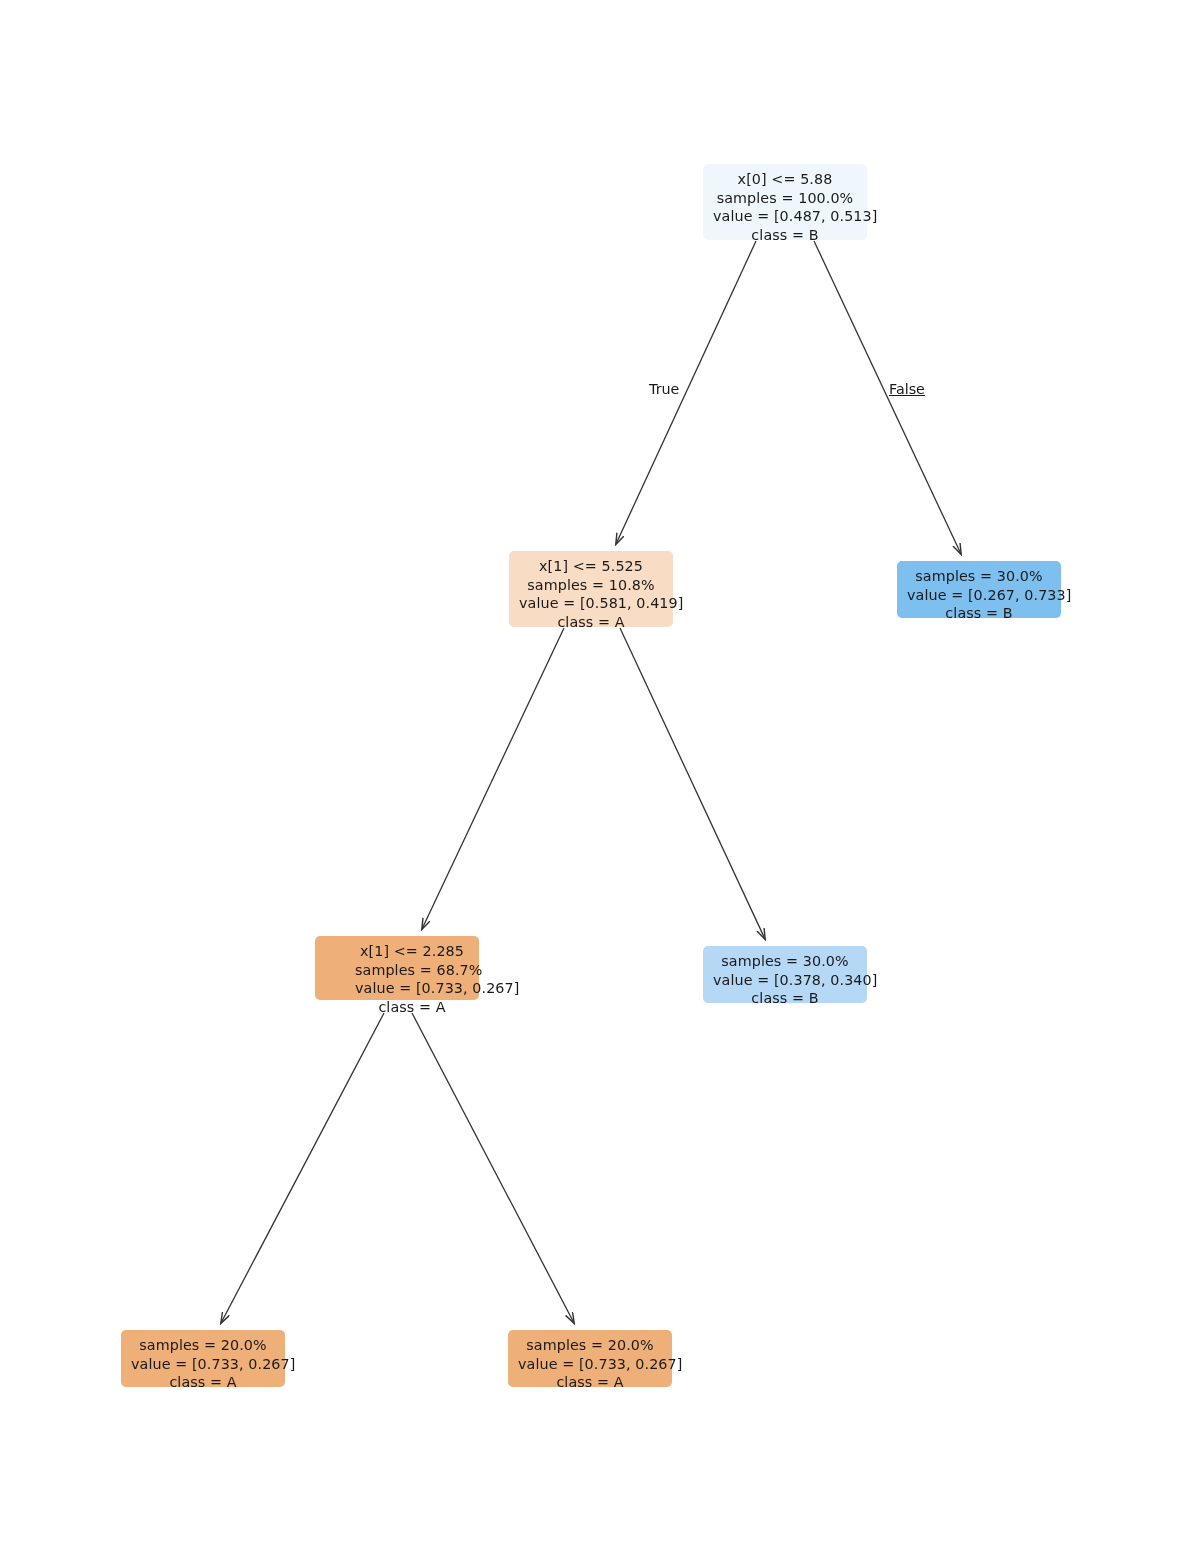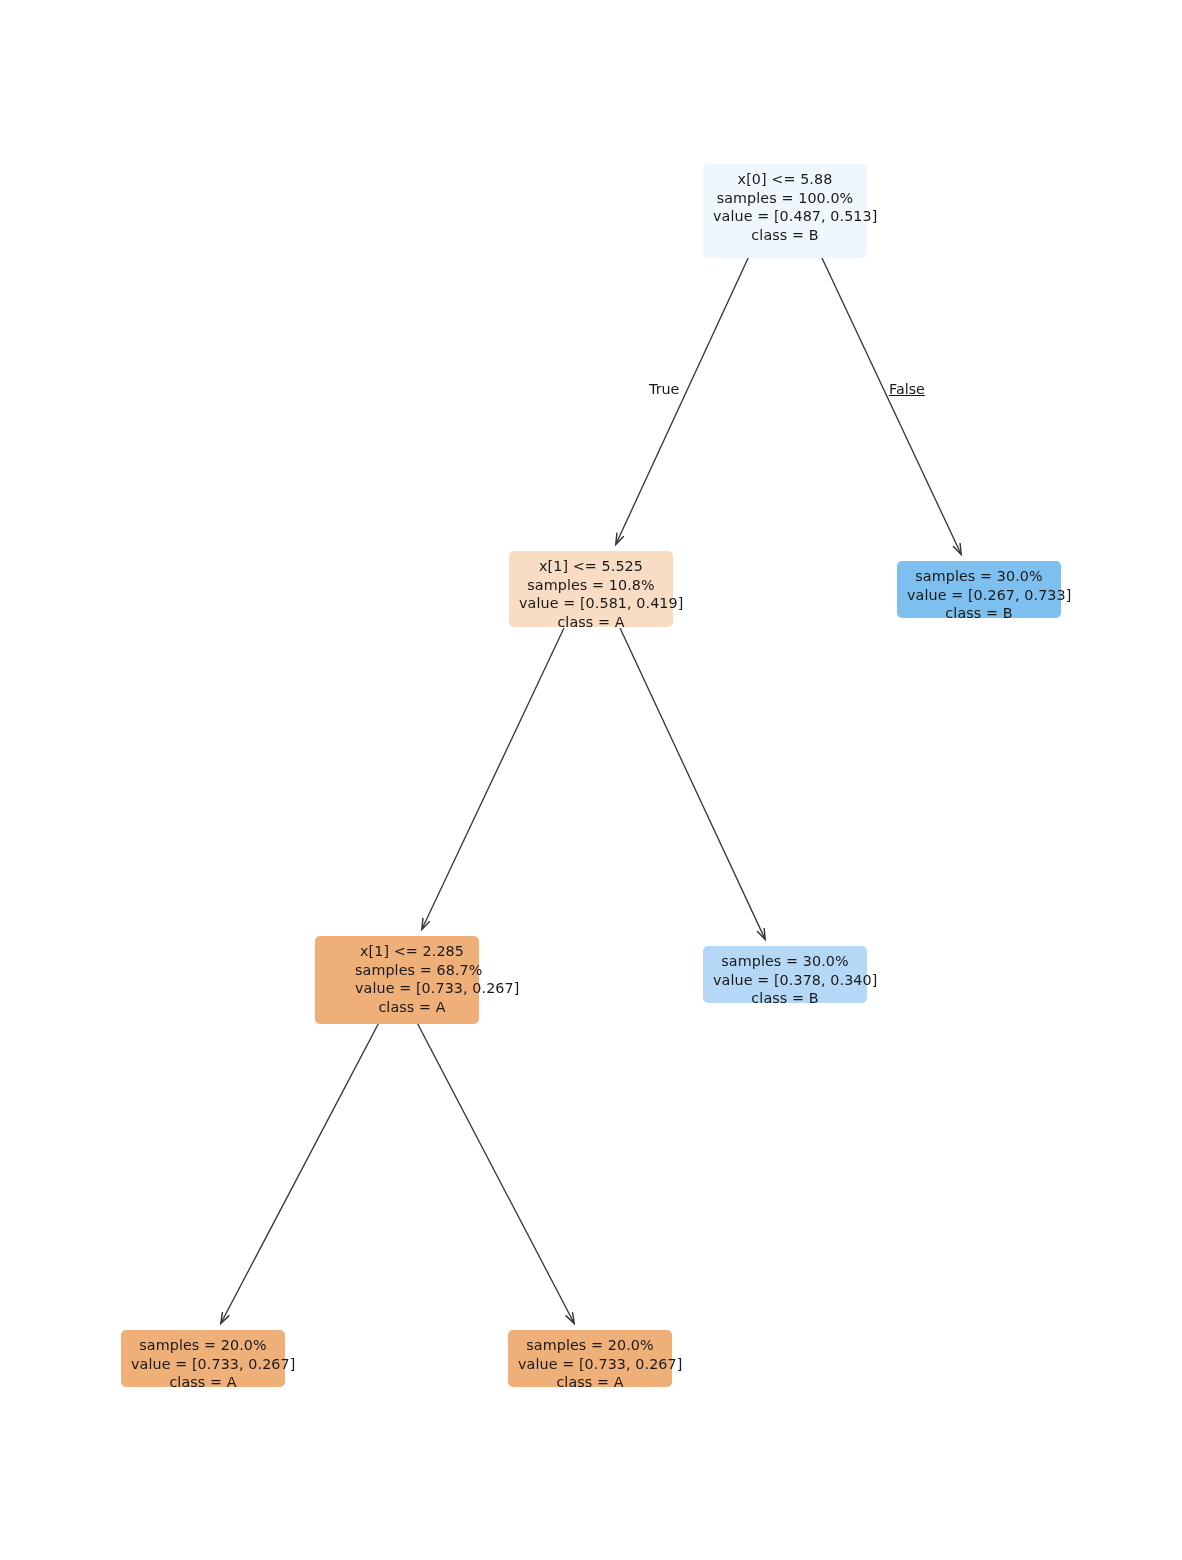--- a/index.html
+++ b/index.html
@@ -64,41 +64,41 @@
     <line x1="814" y1="241" x2="961" y2="554" stroke="#333333" stroke-width="1.3" marker-end="url(#arrowhead)"></line>
     <line x1="564" y1="628" x2="422" y2="929" stroke="#333333" stroke-width="1.3" marker-end="url(#arrowhead)"></line>
     <line x1="620" y1="628" x2="765" y2="939" stroke="#333333" stroke-width="1.3" marker-end="url(#arrowhead)"></line>
     <line x1="384" y1="1013" x2="221" y2="1323" stroke="#333333" stroke-width="1.3" marker-end="url(#arrowhead)"></line>
     <line x1="412" y1="1013" x2="574" y2="1323" stroke="#333333" stroke-width="1.3" marker-end="url(#arrowhead)"></line>
   </svg>
 
   <div class="edge-label" style="left:649px; top:381px;">True</div>
   <div class="edge-label" style="left:889px; top:381px;text-decoration:underline;">False</div>
 
-  <div class="node" style="left: 703px; top: 164px; width: 164px; height: 94px; background: rgb(239, 247, 253);">
+  <div class="node" style="left: 703px; top: 164px; width: 164px; height: 76px; background: rgb(239, 247, 253);">
     <span class="line">x[0] &lt;= 5.88</span>
     <span class="line">samples = 100.0%</span>
     <span class="line">value = [0.487, 0.513]</span>
     <span class="line">class = B</span>
   </div>
 
   <div class="node" style="left: 509px; top: 551px; width: 164px; height: 76px; background: rgb(248, 220, 196); text-align: center;">
     <span class="line">x[1] &lt;= 5.525</span>
     <span class="line">samples = 10.8%</span>
     <span class="line">value = [0.581, 0.419]</span>
     <span class="line">class = A</span>
   </div>
 
   <div class="node" style="left: 897px; top: 561px; width: 164px; height: 57px; background: rgb(125, 191, 238);">
     <span class="line">samples = 30.0%</span>
     <span class="line">value = [0.267, 0.733]</span>
     <span class="line">class = B</span>
   </div>
 
-  <div class="node" style="left: 315px; top: 936px; width: 164px; height: 88px; background: rgb(239, 175, 121); padding-left: 40px;">
+  <div class="node" style="left: 315px; top: 936px; width: 164px; height: 64px; background: rgb(239, 175, 121); padding-left: 40px;">
     <span class="line">x[1] &lt;= 2.285</span>
     <span class="line">samples = 68.7%</span>
     <span class="line">value = [0.733, 0.267]</span>
     <span class="line">class = A</span>
   </div>
 
   <div class="node" style="left: 703px; top: 946px; width: 164px; height: 57px; background: rgb(180, 216, 246);">
     <span class="line">samples = 30.0%</span>
     <span class="line">value = [0.378, 0.340]</span>
     <span class="line">class = B</span>

